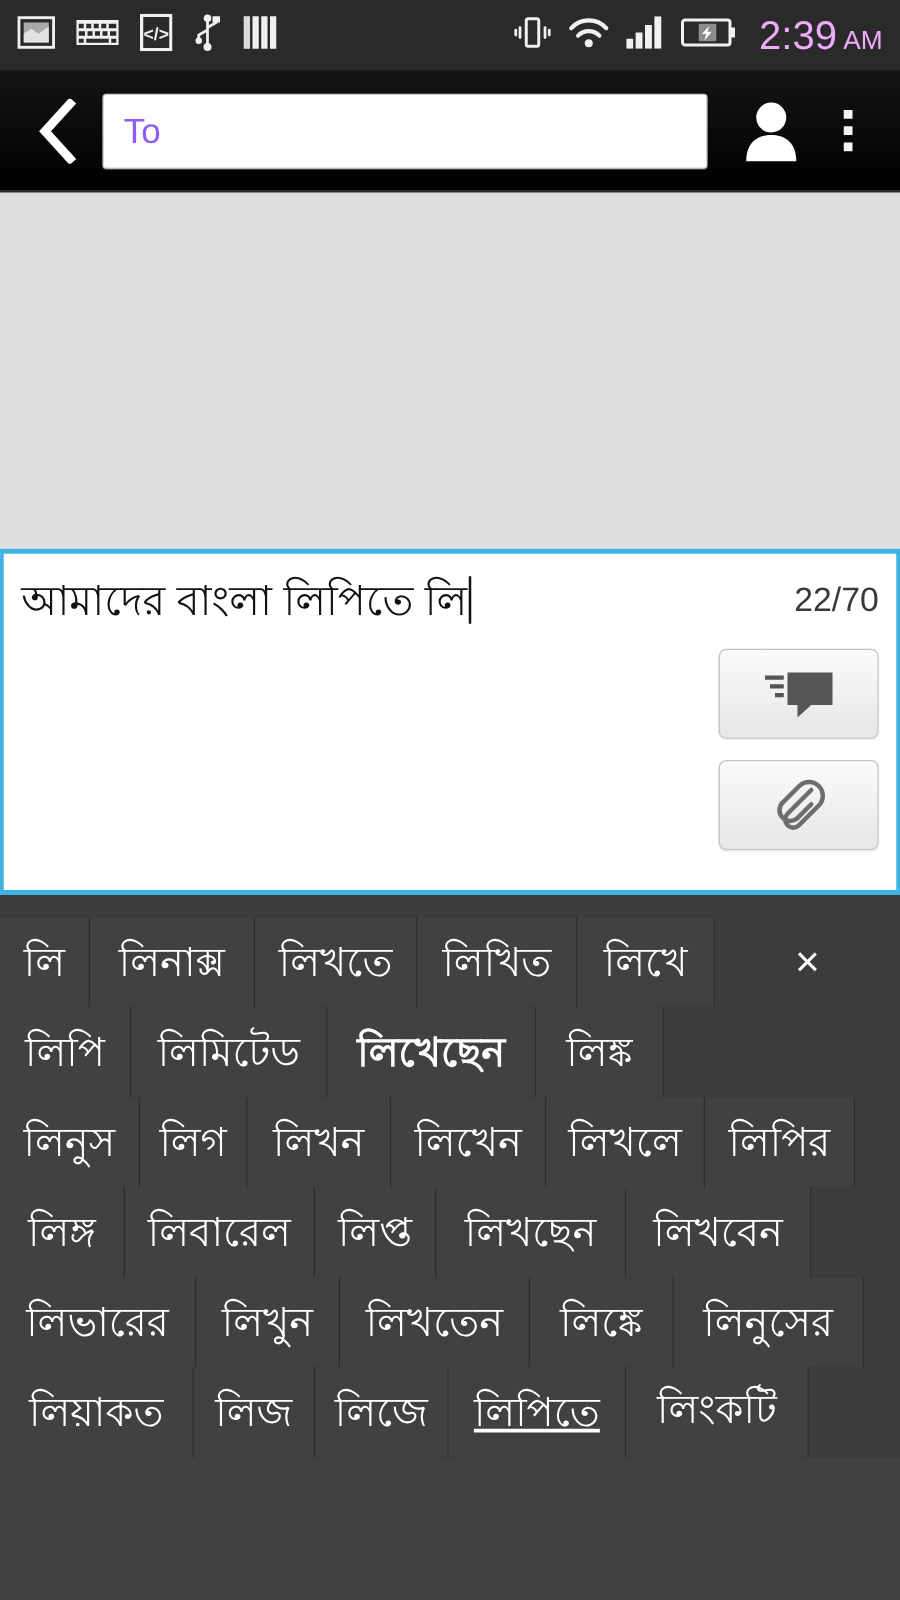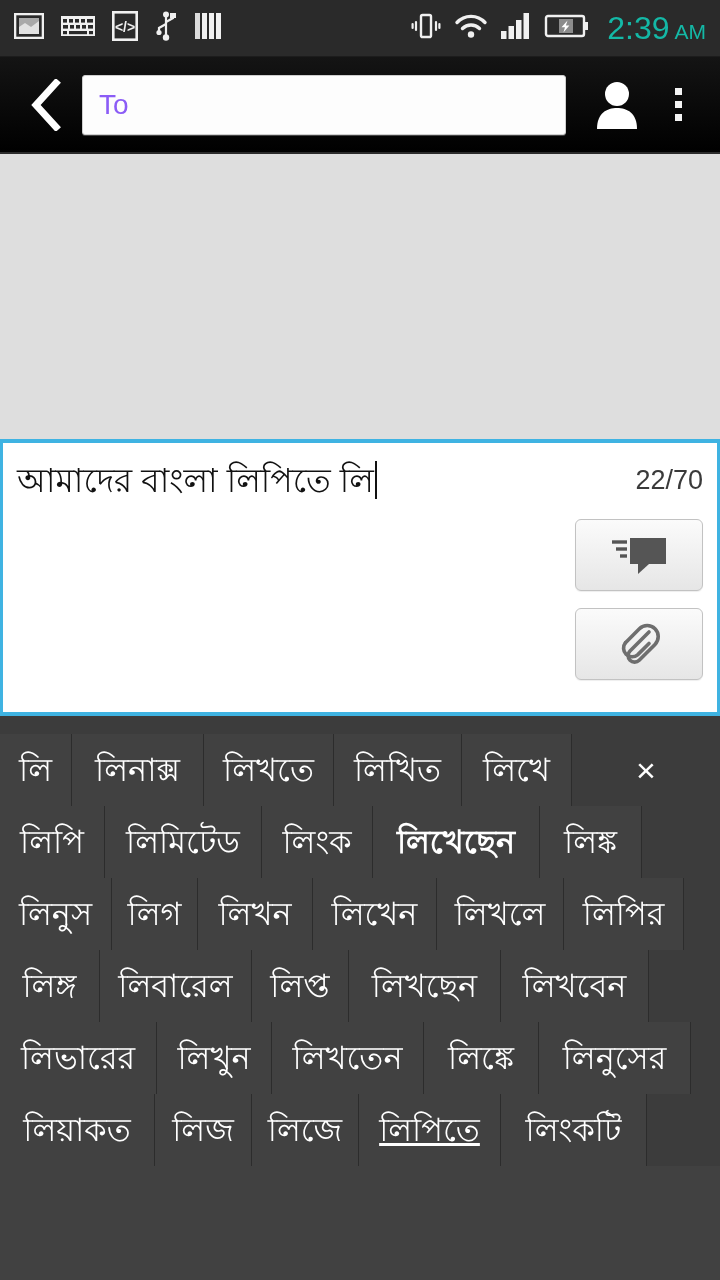--- a/index.html
+++ b/index.html
@@ -37,21 +37,21 @@
     flex: 1;
   }
   .status-right {
     display: flex;
     align-items: center;
     gap: 13px;
   }
   .sicon { display: block; }
 
   .clock {
-    color: #14b8a6;
+    color: #f0abfc;
     font-size: 32px;
     letter-spacing: 0px;
     margin-left: 6px;
     line-height: 1;
   }
   .clock .ampm {
     font-size: 21px;
     margin-left: 5px;
   }
 
@@ -413,21 +413,20 @@
           <div class="sugg-cell" style="width: 72px;">লি</div>
           <div class="sugg-cell" style="width: 132px;">লিনাক্স</div>
           <div class="sugg-cell" style="width: 130px;">লিখতে</div>
           <div class="sugg-cell" style="width: 128px;">লিখিত</div>
           <div class="sugg-cell" style="width: 110px;">লিখে</div>
           <div class="close-cell">×</div>
         </div>
         <div class="sugg-row">
           <div class="sugg-cell" style="width: 105px;">লিপি</div>
           <div class="sugg-cell" style="width: 157px;">লিমিটেড</div>
-          <div class="sugg-cell" style="width: 111px;">লিংক</div>
           <div class="sugg-cell" style="width: 167px; font-weight: bold;">লিখেছেন</div>
           <div class="sugg-cell" style="width: 102px;">লিঙ্ক</div>
           <div class="sugg-cell filler"></div>
         </div>
         <div class="sugg-row">
           <div class="sugg-cell" style="width: 112px;">লিনুস</div>
           <div class="sugg-cell" style="width: 86px;">লিগ</div>
           <div class="sugg-cell" style="width: 115px;">লিখন</div>
           <div class="sugg-cell" style="width: 124px;">লিখেন</div>
           <div class="sugg-cell" style="width: 127px;">লিখলে</div>
@@ -448,20 +447,20 @@
           <div class="sugg-cell" style="width: 152px;">লিখতেন</div>
           <div class="sugg-cell" style="width: 115px;">লিঙ্কে</div>
           <div class="sugg-cell" style="width: 152px;">লিনুসের</div>
           <div class="sugg-cell filler"></div>
         </div>
         <div class="sugg-row">
           <div class="sugg-cell" style="width: 155px;">লিয়াকত</div>
           <div class="sugg-cell" style="width: 97px;">লিজ</div>
           <div class="sugg-cell" style="width: 107px;">লিজে</div>
           <div class="sugg-cell" style="width: 142px; text-decoration: underline;">লিপিতে</div>
-          <div class="sugg-cell" style="width: 146px;">লিংকটি</div>
+          <div class="sugg-cell" style="width: 146px; font-family: Liberation Mono, monospace;">লিংকটি</div>
           <div class="sugg-cell filler"></div>
         </div>
       </div>
     <div class="sugg-blank"></div>
   </div>
 
 </div>
 
 </body></html>

